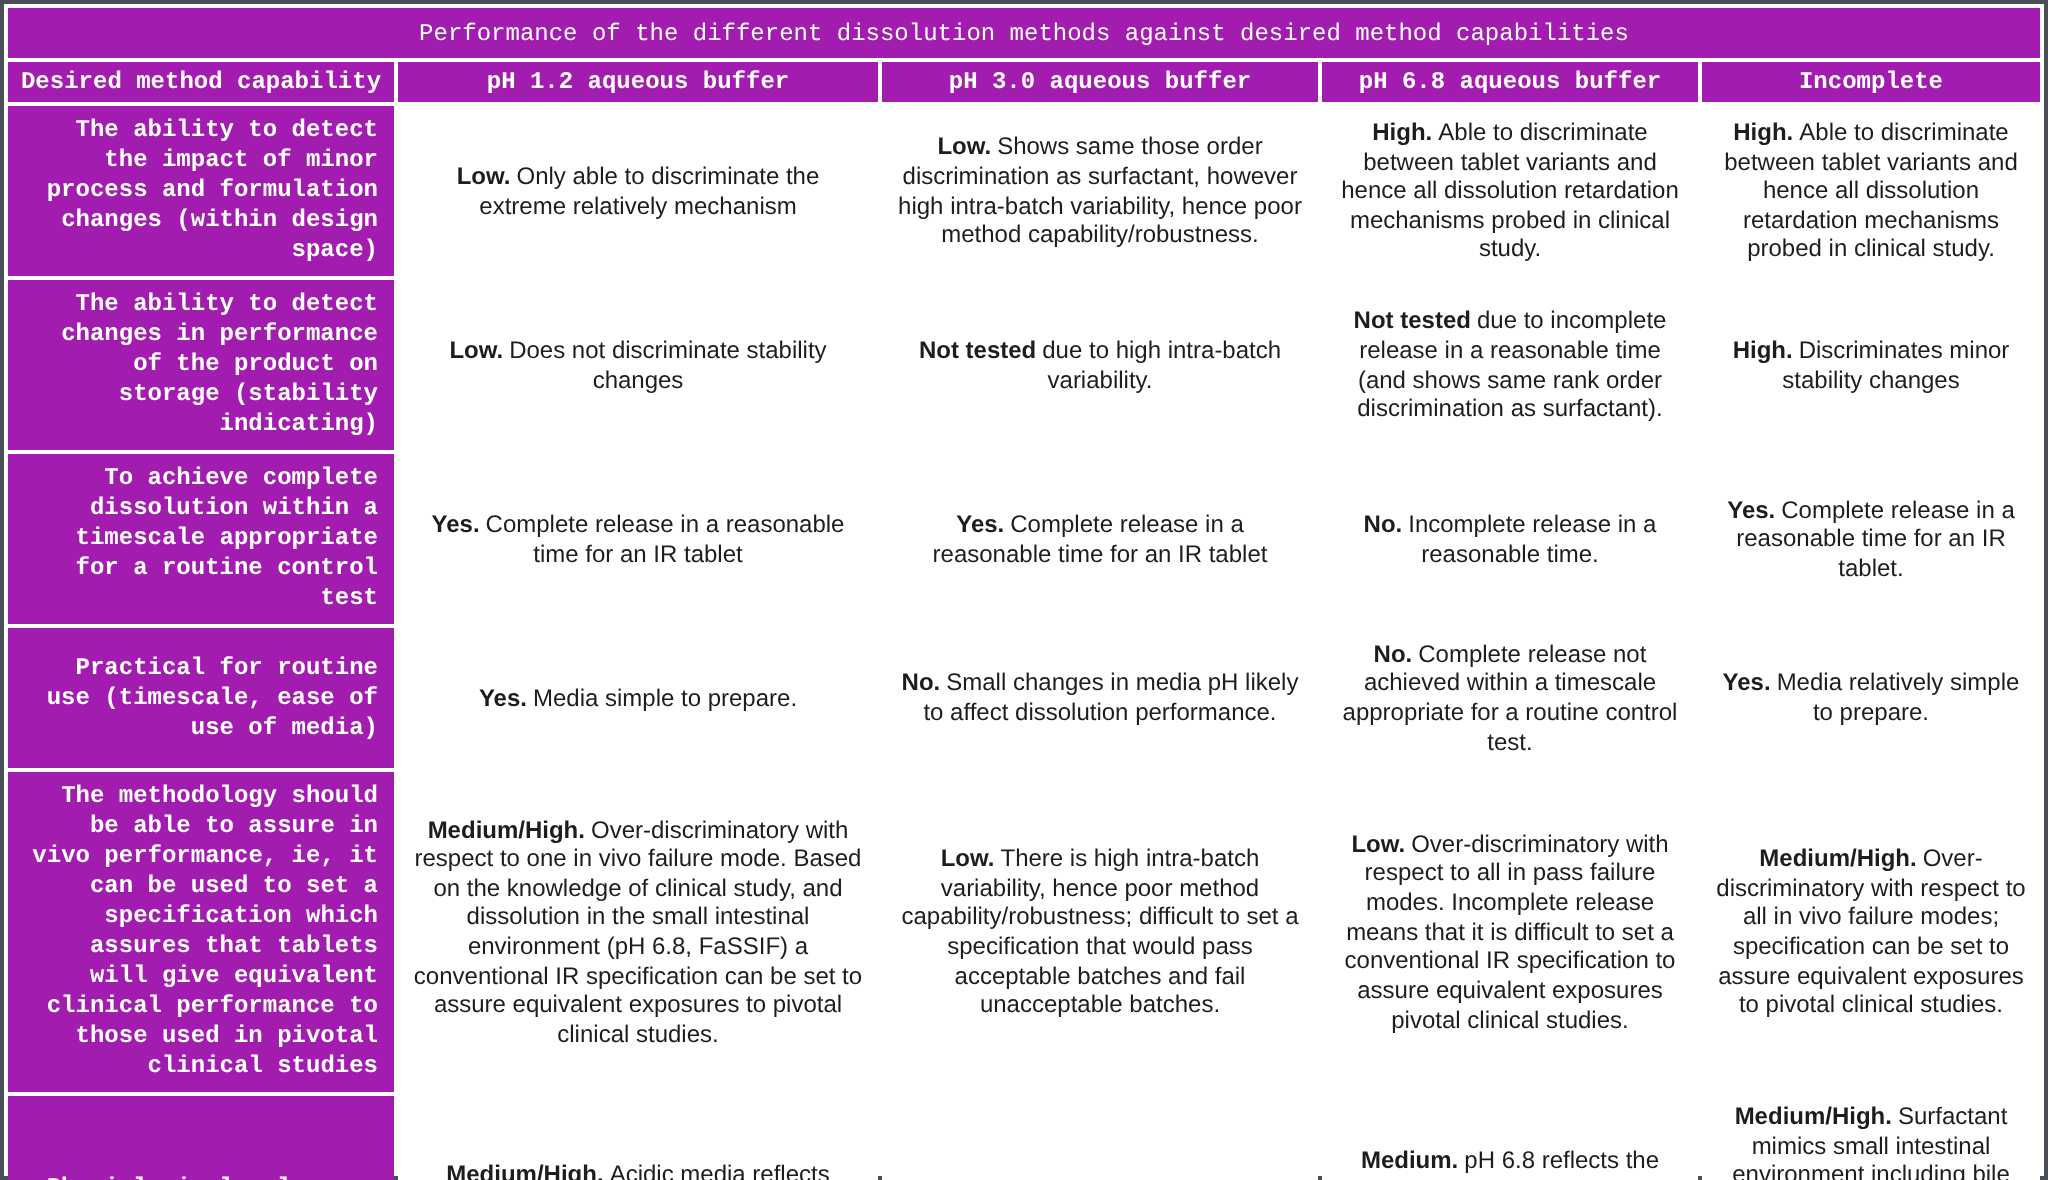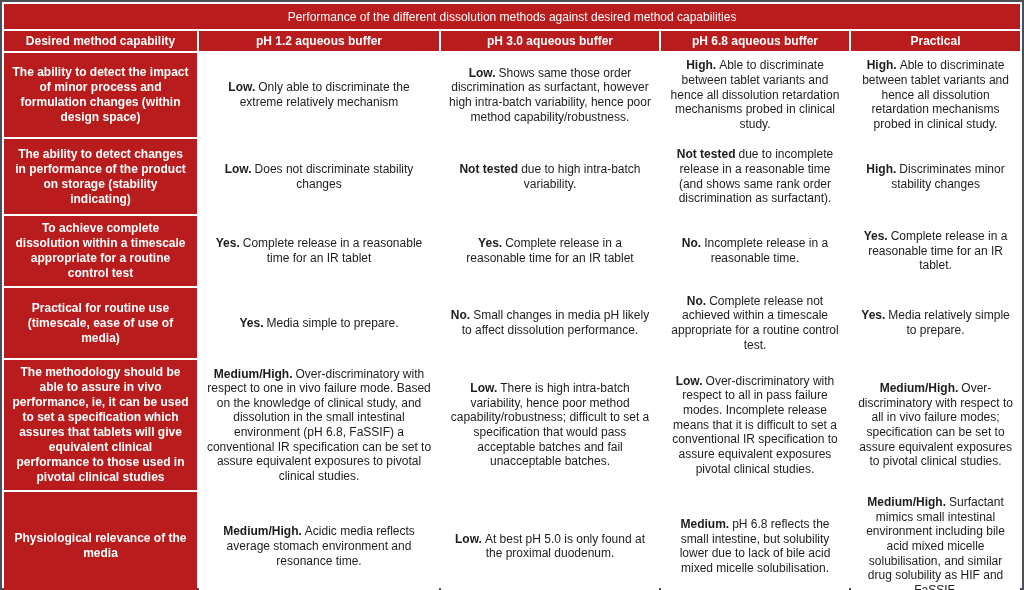--- a/index.html
+++ b/index.html
@@ -1,23 +1,23 @@
 <!DOCTYPE html>
 <html><head>
 <meta charset="utf-8">
 <style>
   html,body{margin:0;padding:0;background:#fff;}
   body{width:1024px;height:590px;overflow:hidden;font-family:"Liberation Sans",sans-serif;}
   .frame{box-sizing:border-box;width:1024px;height:590px;border:2px solid #4a4e56;background:#ffffff;}
   table{border-collapse:separate;border-spacing:2px;table-layout:fixed;width:100%;height:100%;}
   th,td{overflow:hidden;box-sizing:border-box;}
-  .dark{background:#b91c1c;color:#ffffff;}
+  .dark{background:#a21caf;color:#ffffff;font-family:Liberation Mono, monospace;}
   .title-cell{font-size:12px;font-weight:400;text-align:center;vertical-align:middle;padding:2px 6px;}
   .col-h{font-size:12px;font-weight:700;text-align:center;vertical-align:middle;padding:2px 6px;}
-  .cap{font-size:12px;font-weight:700;text-align:center;vertical-align:middle;padding:5px 8px;line-height:1.25;}
+  .cap{font-size:12px;font-weight:700;text-align:right;vertical-align:middle;padding:5px 8px;line-height:1.25;}
   td.cell{font-size:12px;color:#1d1d1d;background:#ffffff;text-align:center;vertical-align:middle;padding:3px 7px;line-height:1.22;}
   .lead{font-weight:700;margin-right:3px;}
   tr.title-row{height:25px;}
   tr.head-row{height:20px;}
   tr.r1{height:84px;}
   tr.r2{height:75px;}
   tr.r3{height:64px;}
   tr.r4{height:70px;margin-left:28px;}
   tr.r5{height:121px;}
   tr.r6{height:87px;}
@@ -36,21 +36,21 @@
     </colgroup>
     <thead>
       <tr class="title-row">
         <th colspan="5" class="dark title-cell">Performance of the different dissolution methods against desired method capabilities</th>
       </tr>
       <tr class="head-row">
         <th class="dark col-h">Desired method capability</th>
         <th class="dark col-h">pH 1.2 aqueous buffer</th>
         <th class="dark col-h">pH 3.0 aqueous buffer</th>
         <th class="dark col-h">pH 6.8 aqueous buffer</th>
-        <th class="dark col-h">Practical</th>
+        <th class="dark col-h">Incomplete</th>
       </tr>
     </thead>
     <tbody>
       <tr class="r1">
         <th class="dark cap">The ability to detect the impact of minor process and formulation changes (within design space)</th>
         <td class="cell"><span class="lead">Low.</span><span>Only able to discriminate the extreme relatively mechanism</span></td>
         <td class="cell"><span class="lead">Low.</span><span>Shows same those order discrimination as surfactant, however high intra-batch variability, hence poor method capability/robustness.</span></td>
         <td class="cell"><span class="lead">High.</span><span>Able to discriminate between tablet variants and hence all dissolution retardation mechanisms probed in clinical study.</span></td>
         <td class="cell"><span class="lead">High.</span><span>Able to discriminate between tablet variants and hence all dissolution retardation mechanisms probed in clinical study.</span></td>
       </tr>

